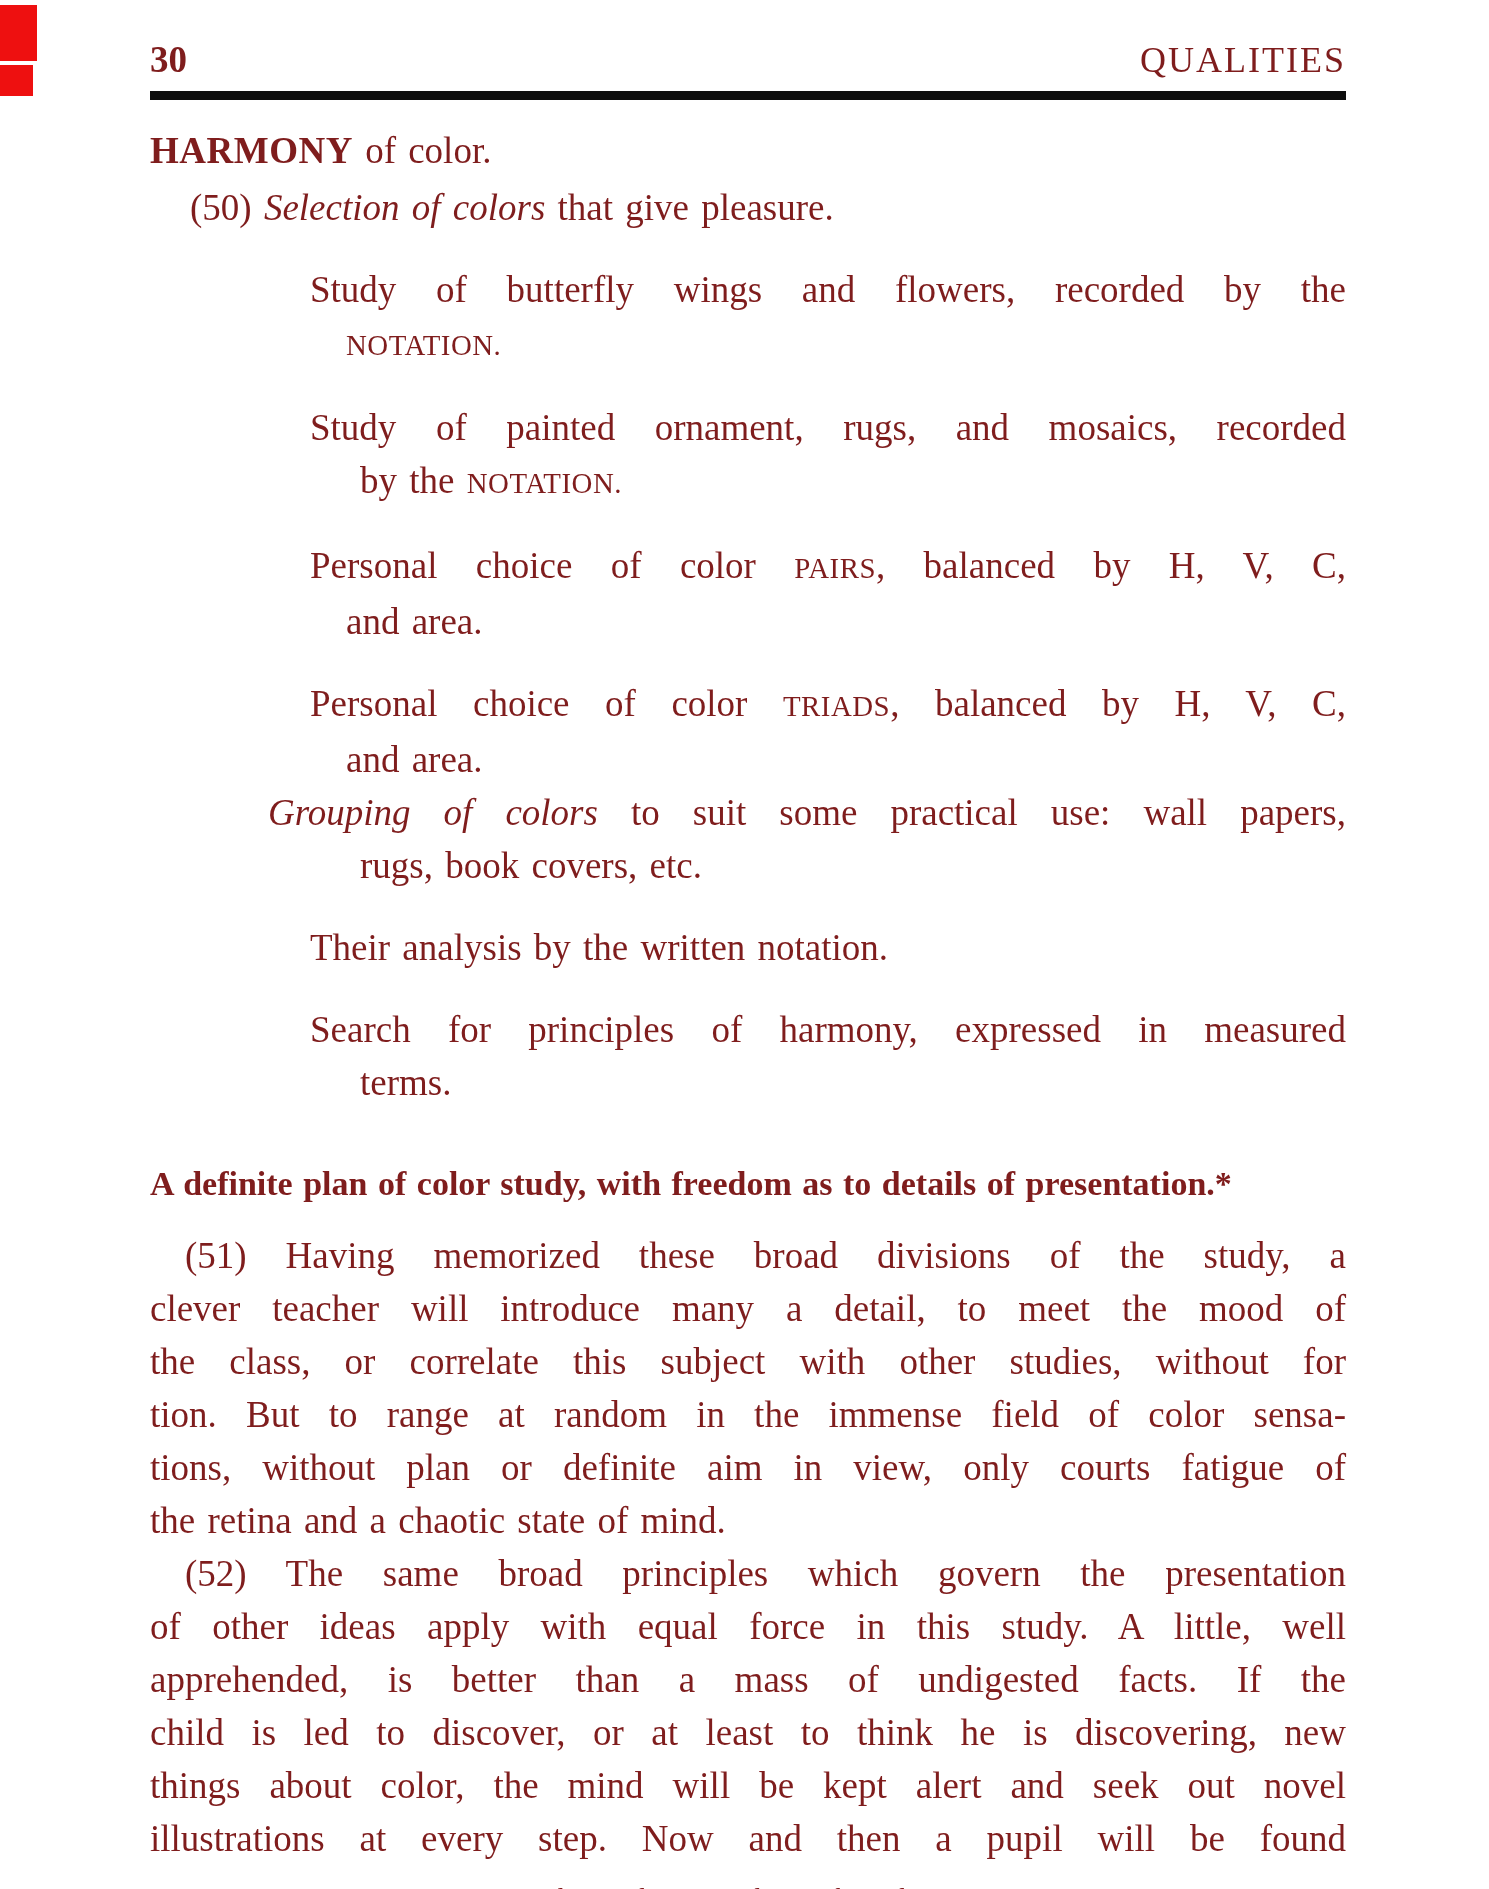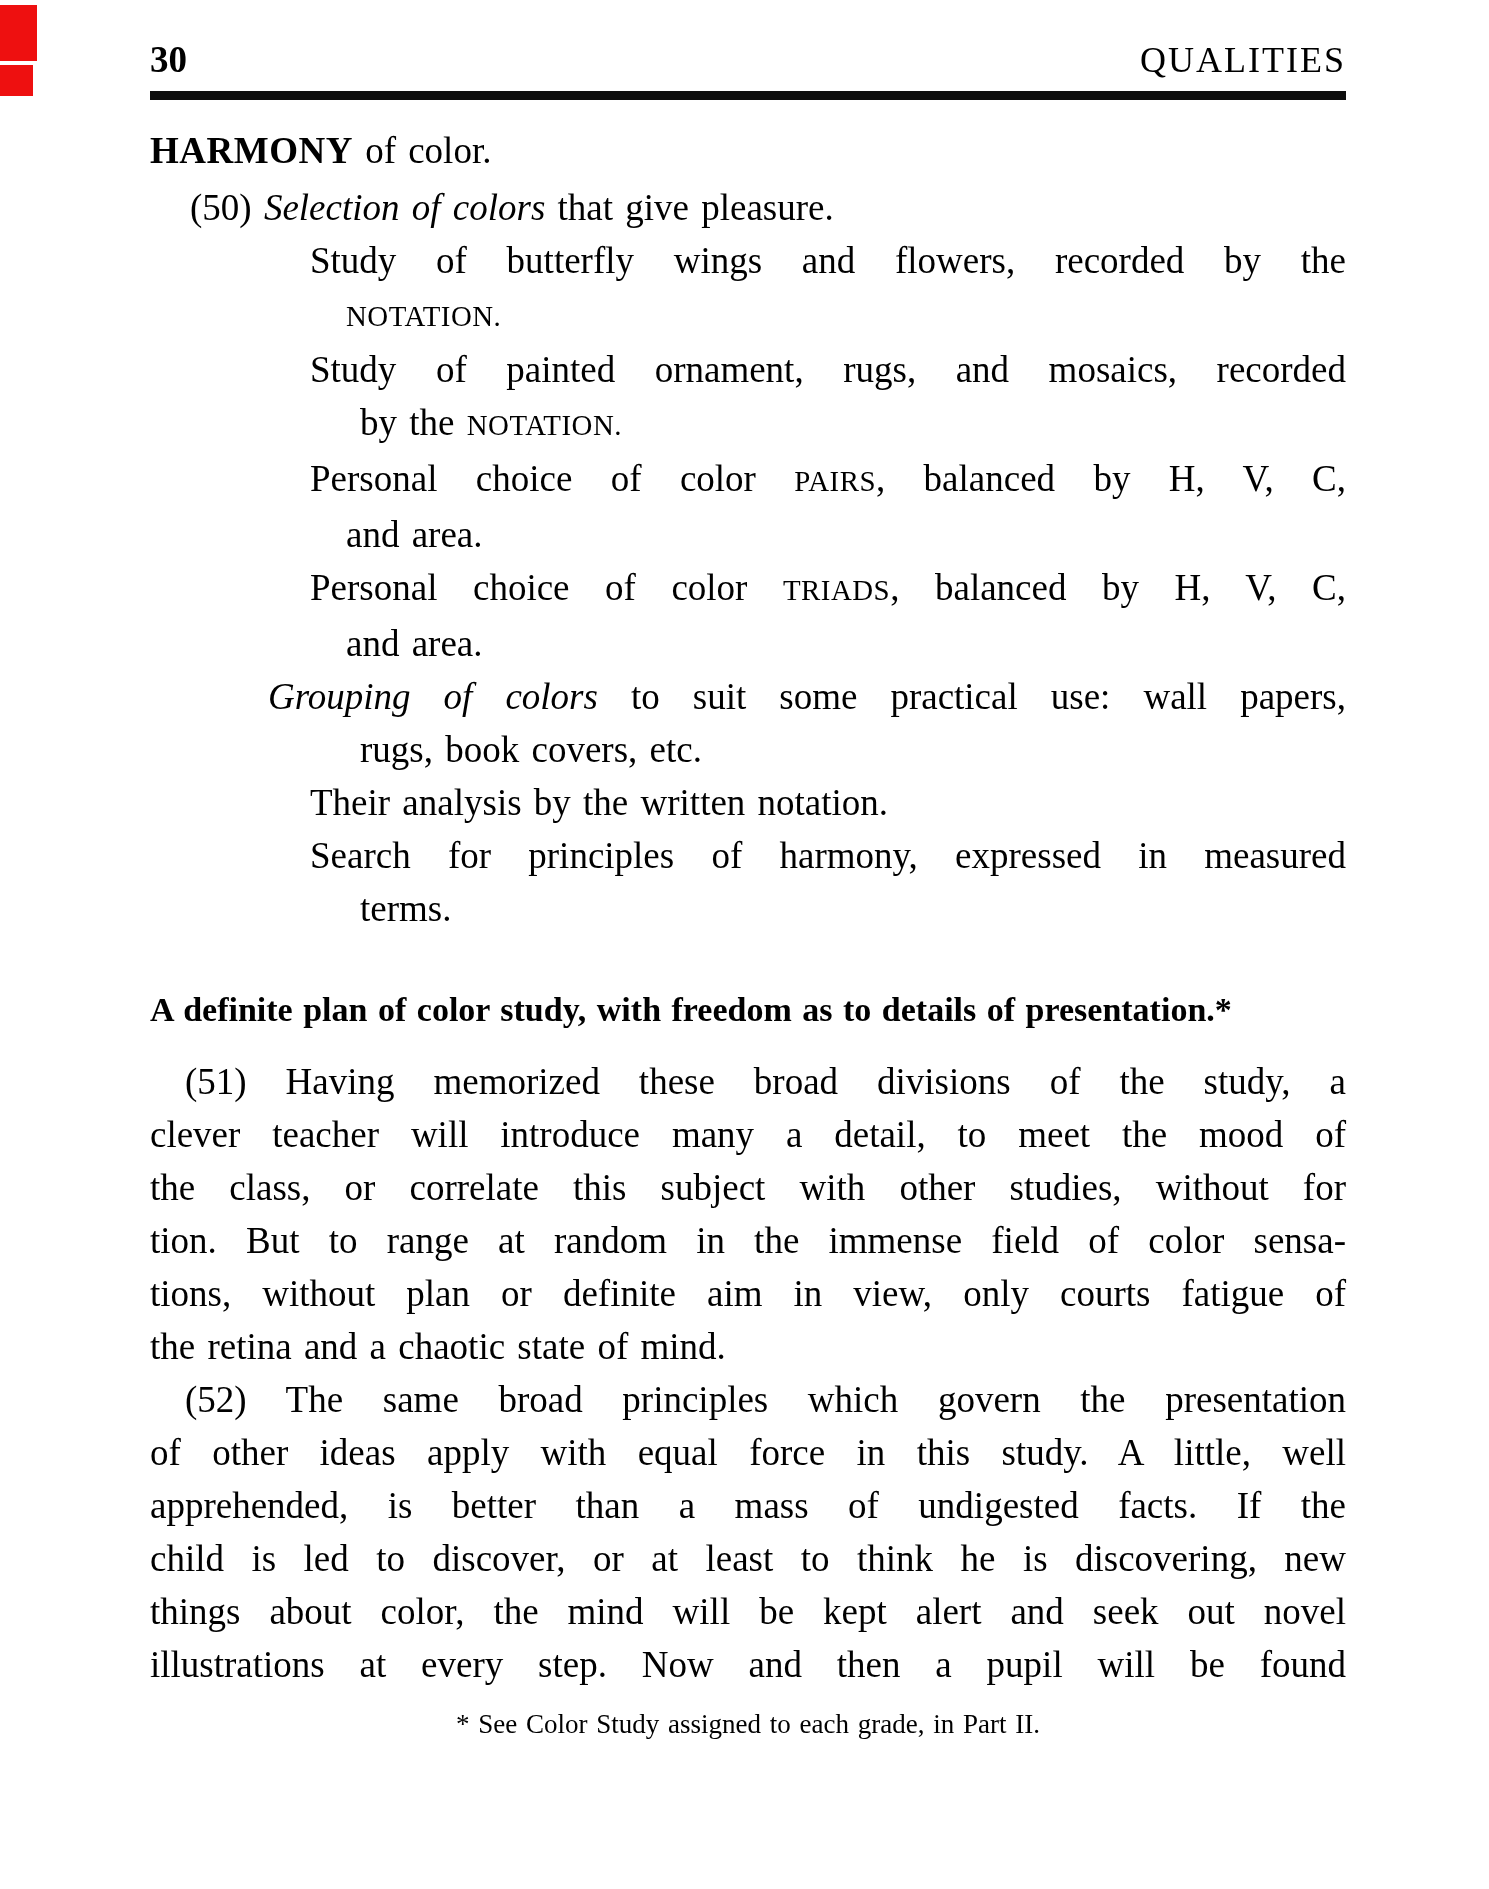--- a/index.html
+++ b/index.html
@@ -2,41 +2,41 @@
 <html><head>
 <meta charset="utf-8">
 <style>
   html,body { margin:0; padding:0; background:#ffffff; }
   .page {
     position:relative;
     width:1441px; height:1889px;
     background:#ffffff;
     overflow:hidden;
     font-family:"Liberation Serif","DejaVu Serif",serif;
-    color:#000000;
+    color:#7f1d1d;
   }
   .edge-bar { position:absolute; left:0; }
   .edge-bar.one { top:5px;  width:37px; height:56px; }
   .edge-bar.two { top:65px; width:33px; height:31px; }
 
   .content { position:absolute; left:150px; top:38px; width:1196px; }
 
   .header-row { display:flex; justify-content:space-between; align-items:baseline; }
   .page-number   { font-size:37px; font-weight:bold; }
   .running-title { font-size:36px; letter-spacing:2px; }
 
   .rule { height:9px; background:#0e0e0e; margin-top:10px; }
 
   .section-heading { margin-top:24px; }
 
   .line { font-size:37px; line-height:53px; word-spacing:3px; }
   .just { text-align:justify; text-align-last:justify; }
   .first { text-indent:35px; }
   .ind-a { padding-left:40px; }
-  .ind-b { padding-left:160px; }
+  .ind-b { padding-left:160px;margin-top:29px; }
   .ind-c { padding-left:196px; }
   .ind-d { padding-left:210px; }
   .ind-g { padding-left:118px; }
   .it { font-style:italic;font-family:Liberation Serif, serif; }
   .sc { font-size:0.78em; letter-spacing:0.5px; }
   .b  { font-weight:bold; letter-spacing:0.5px; }
 
   .outline { margin-top:4px; }
 
   .plan-note {

